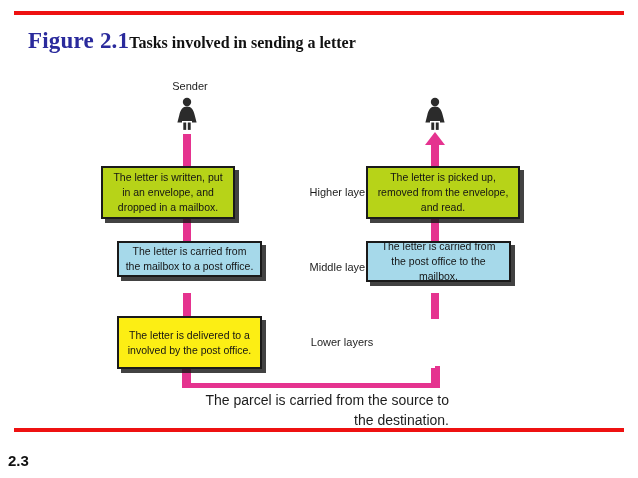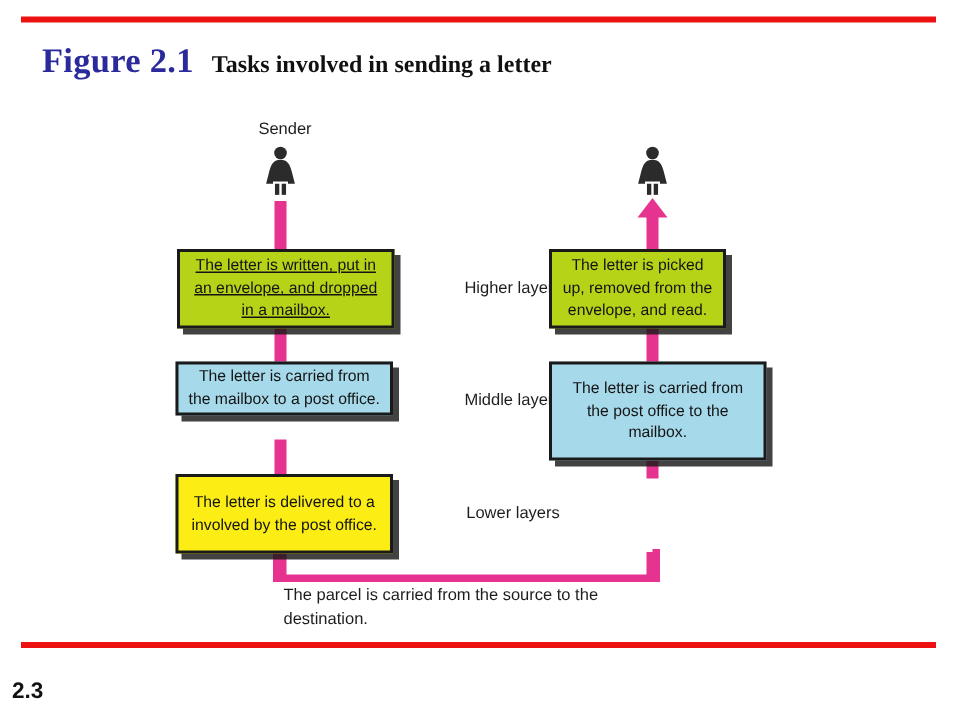--- a/index.html
+++ b/index.html
@@ -26,21 +26,21 @@
   }
   .rule-top    { top: 11px; }
   .rule-bottom { top: 428px; }
 
   .title-row {
     position: absolute;
     left: 28px;
     top: 28px;
     display: flex;
     align-items: baseline;
-    gap: 12px;
+    gap: 0;
     white-space: nowrap;
   }
   .fig-num {
     font-family: "Liberation Serif", serif;
     font-weight: bold;
     font-size: 23px;
     color: #2a2a9c;
     letter-spacing: .2px;
   }
   .fig-title {
@@ -137,22 +137,22 @@
     text-align: center;
     font-size: 11px;
     color: #1d1d1d;
   }
 
   .caption {
     position: absolute;
     left: 189px;
     top: 330px;
     width: 260px;
-    text-align: left;
-    font-size: 11px;
+    text-align: right;
+    font-size: 14px;
     line-height: 1.45;
     color: #1d1d1d;
   }
 </style>
 </head>
 <body>
 
 <div class="rule rule-top"></div>
 <div class="rule rule-bottom"></div>
 
@@ -188,27 +188,27 @@
   <div class="pipe" style="left:183px; top:308px; width:8px; height:18px;"></div>
 
   <div class="arrow-head" style="left:425px; top:72px;"></div>
   <div class="pipe" style="left:431px; top:84px;  width:8px; height:22px;"></div>
   <div class="pipe" style="left:431px; top:158px; width:8px; height:26px;"></div>
   <div class="pipe" style="left:431px; top:233px; width:8px; height:26px;"></div>
   <div class="pipe" style="left:431px; top:308px; width:8px; height:18px;"></div>
 
   <div class="parcel-path" style="left:182px; top:306px; width:258px; height:22px;"></div>
 
-  <div class="lbox green" style="left:118px; top:106px; width:145px; height:53px;text-decoration:underline;">The letter is written, put in an envelope, and dropped in a mailbox.</div>
+  <div class="lbox green" style="left:101px; top:106px; width:134px; height:53px;">The letter is written, put in an envelope, and dropped in a mailbox.</div>
   <div class="layer-label" style="left:277px; top:126px;">Higher layers</div>
-  <div class="lbox green" style="left:366px; top:106px; width:118px; height:53px;">The letter is picked up, removed from the envelope, and read.</div>
+  <div class="lbox green" style="left:366px; top:106px; width:154px; height:53px;">The letter is picked up, removed from the envelope, and read.</div>
 
   <div class="lbox blue" style="left:117px; top:181px; width:145px; height:36px;">The letter is carried from the mailbox to a post office.</div>
   <div class="layer-label" style="left:277px; top:201px;">Middle layers</div>
-  <div class="lbox blue" style="left:366px; top:181px; width:145px; height:66px;">The letter is carried from the post office to the mailbox.</div>
+  <div class="lbox blue" style="left:366px; top:181px; width:145px; height:41px;">The letter is carried from the post office to the mailbox.</div>
 
   <div class="lbox yellow" style="left:117px; top:256px; width:145px; height:53px;">The letter is delivered to a involved by the post office.</div>
   <div class="layer-label" style="left:277px; top:276px;">Lower layers</div>
 
   <div class="caption">The parcel is carried from the source to the destination.</div>
 </div>
 
 <div class="page-num">2.3</div>
 
 </body></html>

